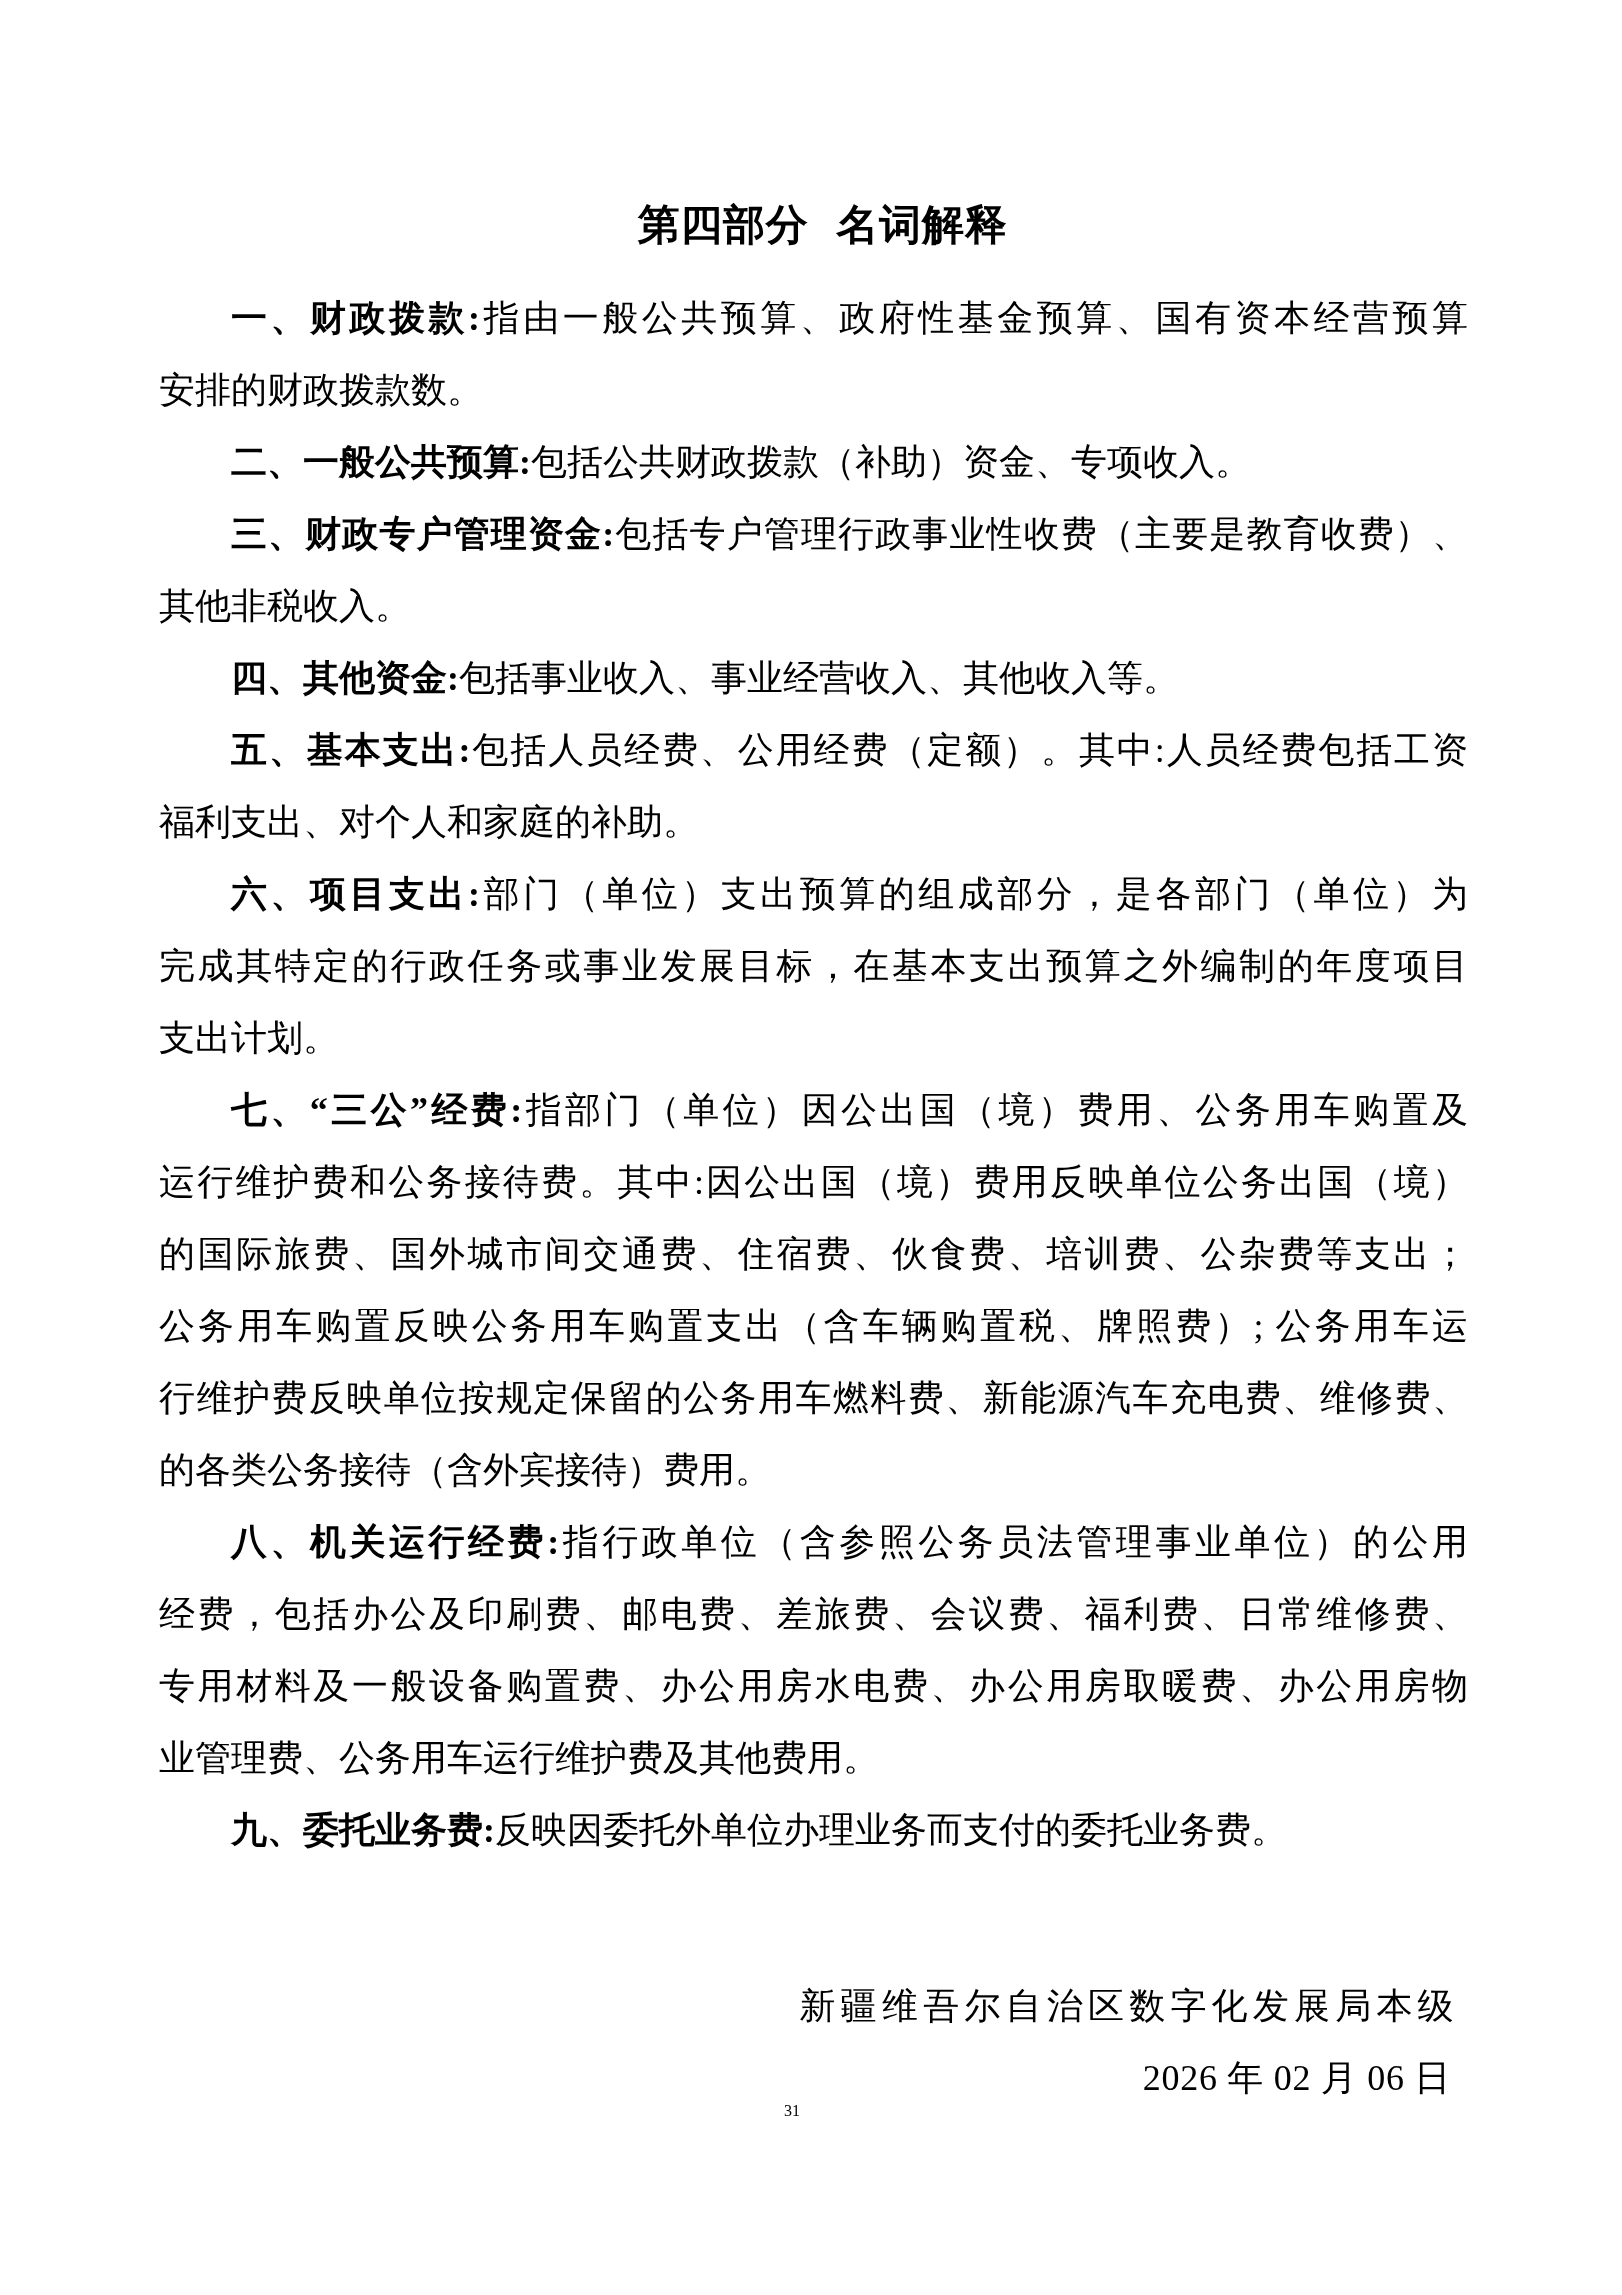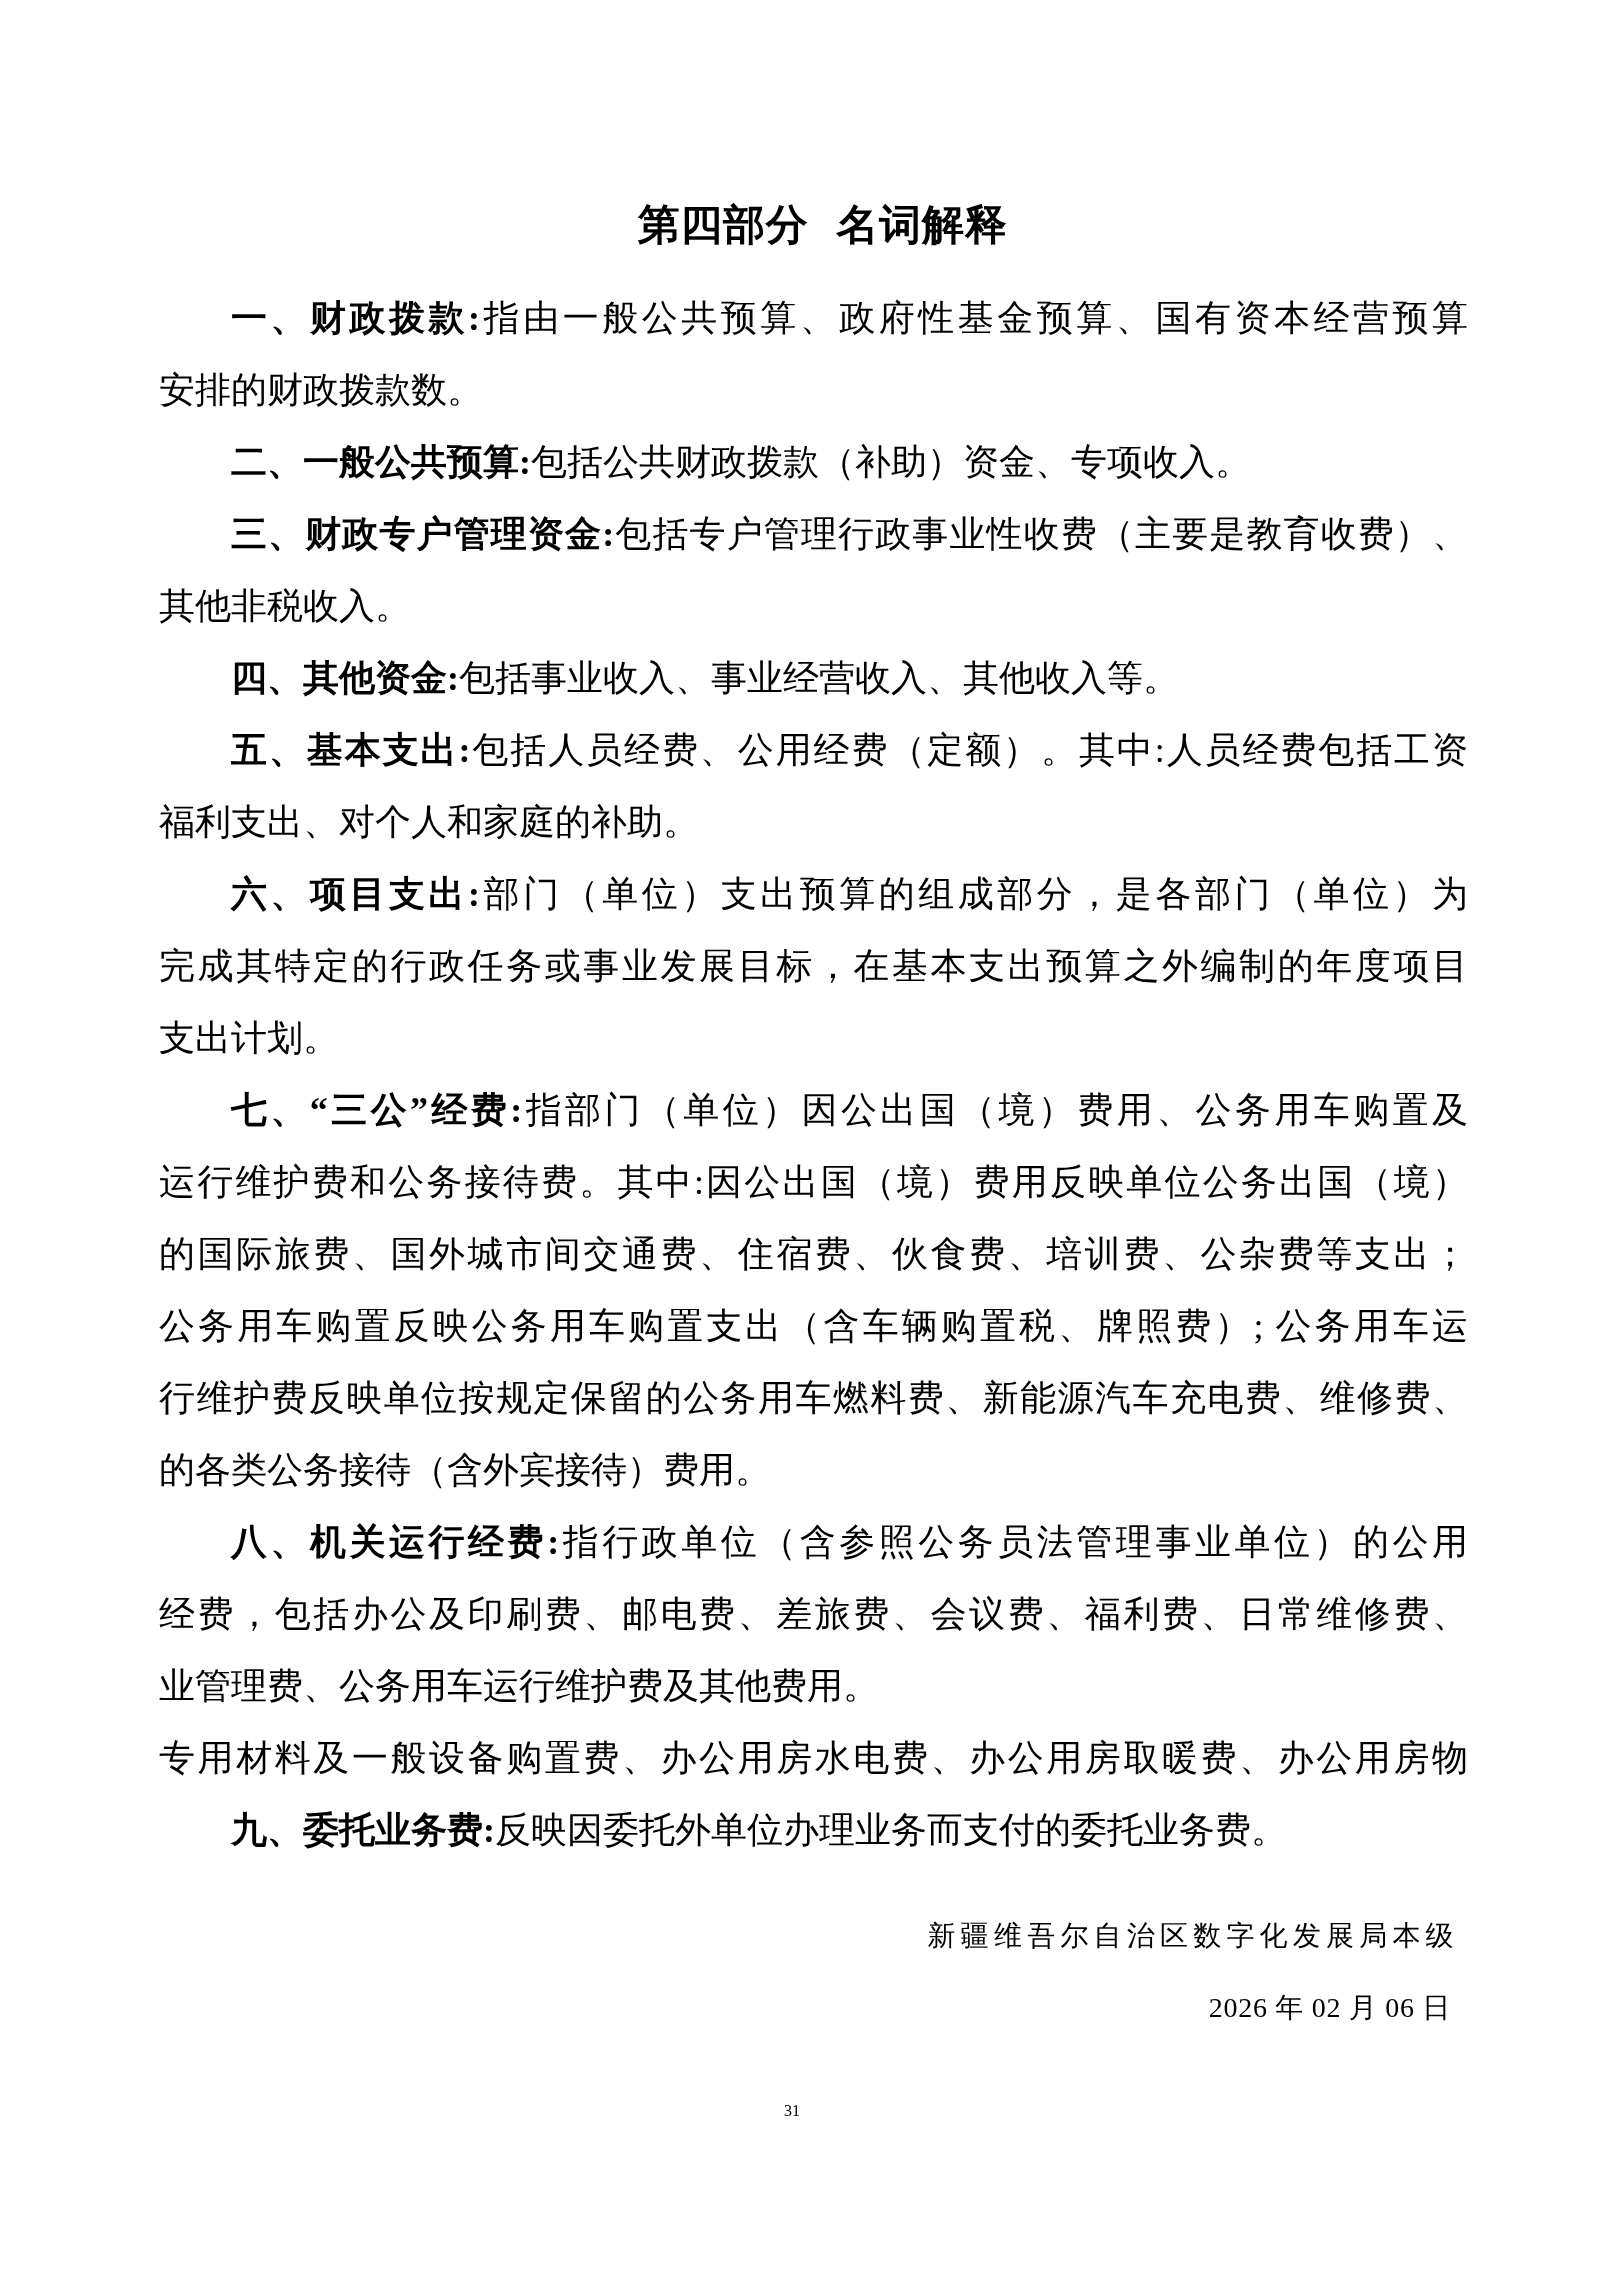--- a/index.html
+++ b/index.html
@@ -47,23 +47,23 @@
   }
   .line.indent{
     text-indent:72px;
   }
   .lead{
     font-weight:bold;
   }
   .signoff{
     position:absolute;
     left:159px;
-    top:1900px;
+    top:1970px;
     width:1309px;
-    font-size:28px;
+    font-size:36px;
     line-height:72px;
   }
   .sig-line{
     height:72px;
     text-align:right;
     padding-right:9.2px;
     letter-spacing:5.2px;
   }
   .date-line{
     height:72px;
@@ -122,23 +122,23 @@
 
       <p class="line j"><span>行维护费反映单位按规定保留的公务用车燃料费、新能源汽车充电费、维修费、</span></p>
 
 
       <p class="line"><span>的各类公务接待（含外宾接待）费用。</span></p>
 
       <p class="line j indent"><b class="lead">八、机关运行经费:</b><span>指行政单位（含参照公务员法管理事业单位）的公用</span></p>
 
       <p class="line j"><span>经费，包括办公及印刷费、邮电费、差旅费、会议费、福利费、日常维修费、</span></p>
 
+      <p class="line j"><span>专用材料及一般设备购置费、办公用房水电费、办公用房取暖费、办公用房物</span></p>
+
       <p class="line"><span>业管理费、公务用车运行维护费及其他费用。</span></p>
-
-      <p class="line j"><span>专用材料及一般设备购置费、办公用房水电费、办公用房取暖费、办公用房物</span></p>
 
       <p class="line indent"><b class="lead">九、委托业务费:</b><span>反映因委托外单位办理业务而支付的委托业务费。</span></p>
     </div>
 
   <div class="signoff">
     <div class="sig-line">新疆维吾尔自治区数字化发展局本级</div>
     <div class="date-line">2026 年 02 月 06 日</div>
   </div>
 
   <div class="page-num">31</div>

